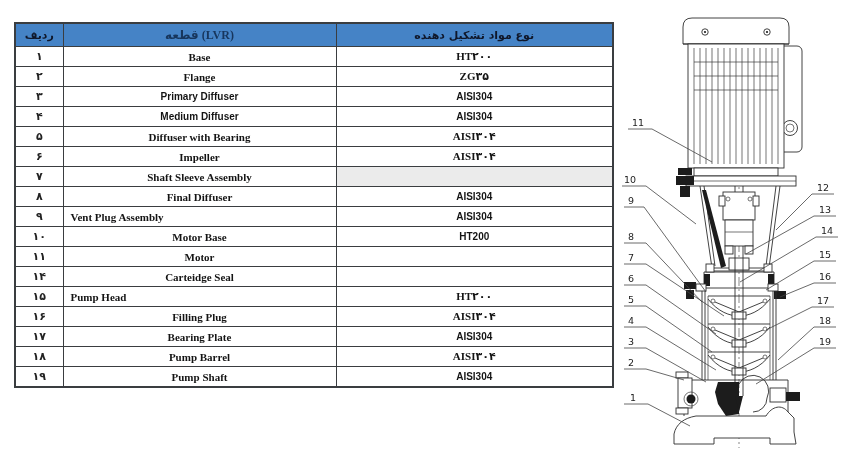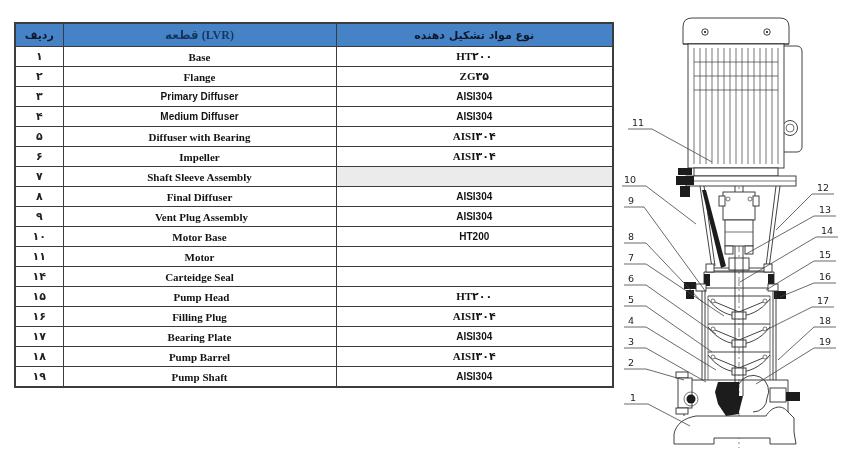--- a/index.html
+++ b/index.html
@@ -31,21 +31,21 @@
     font-size:11px;font-weight:bold;
   }
   .parts-table td.num{
     font-family:"DejaVu Sans",sans-serif;
     font-size:11px;font-weight:bold;color:#222;
   }
   .parts-table td.sans{
     font-family:"Liberation Sans","DejaVu Sans",sans-serif;
     font-size:10px;
   }
-  .parts-table td.left{text-align:center;padding-left:7px}
+  .parts-table td.left{text-align:left;padding-left:7px}
   .parts-table td.shaded{background:#ebebeb}
   
   .diagram{position:absolute;left:620px;top:0;width:230px;height:450px}
   .diagram svg{display:block}
   .ln{stroke:#2e2e2e;stroke-width:0.9;fill:none}
   .lnthin{stroke:#3a3a3a;stroke-width:0.7;fill:none}
   .solid{fill:#1c1c1c;stroke:none}
   .wht{fill:#ffffff;stroke:#2e2e2e;stroke-width:0.9}
   .callout{font-family:"DejaVu Sans",sans-serif;font-size:9.5px;fill:#222}
   .leader{stroke:#444;stroke-width:0.8;fill:none}

